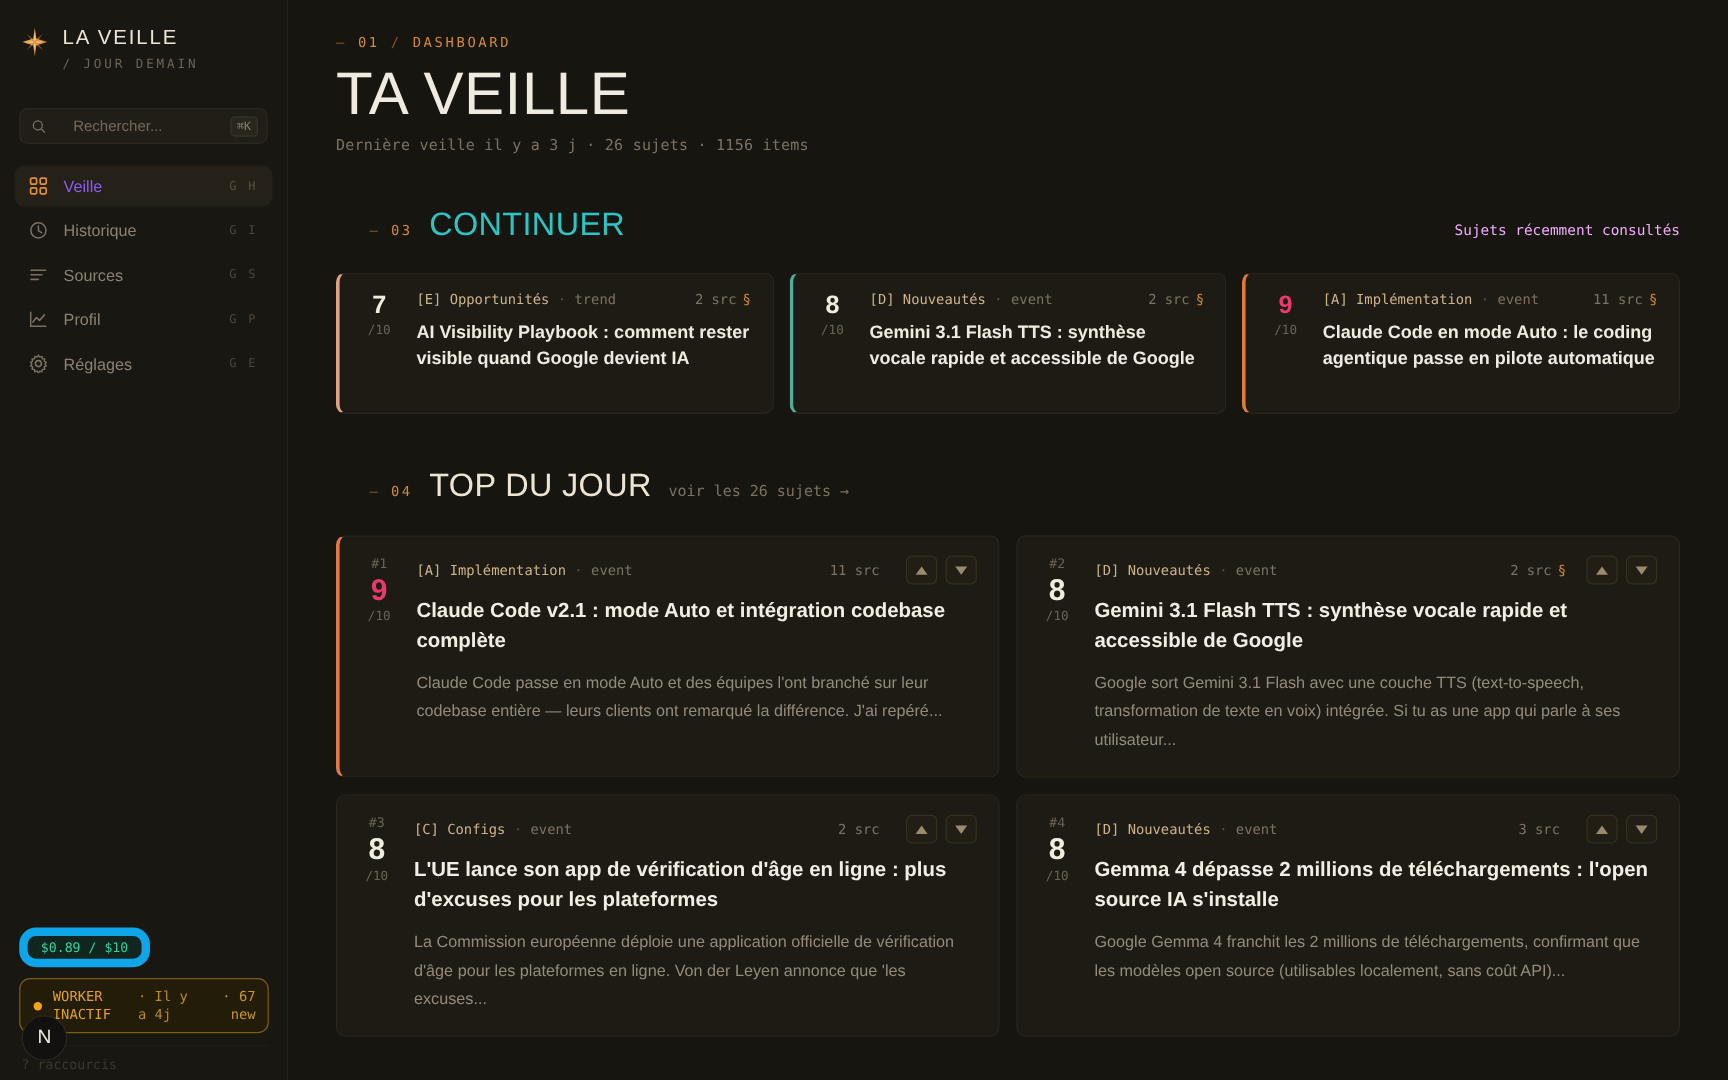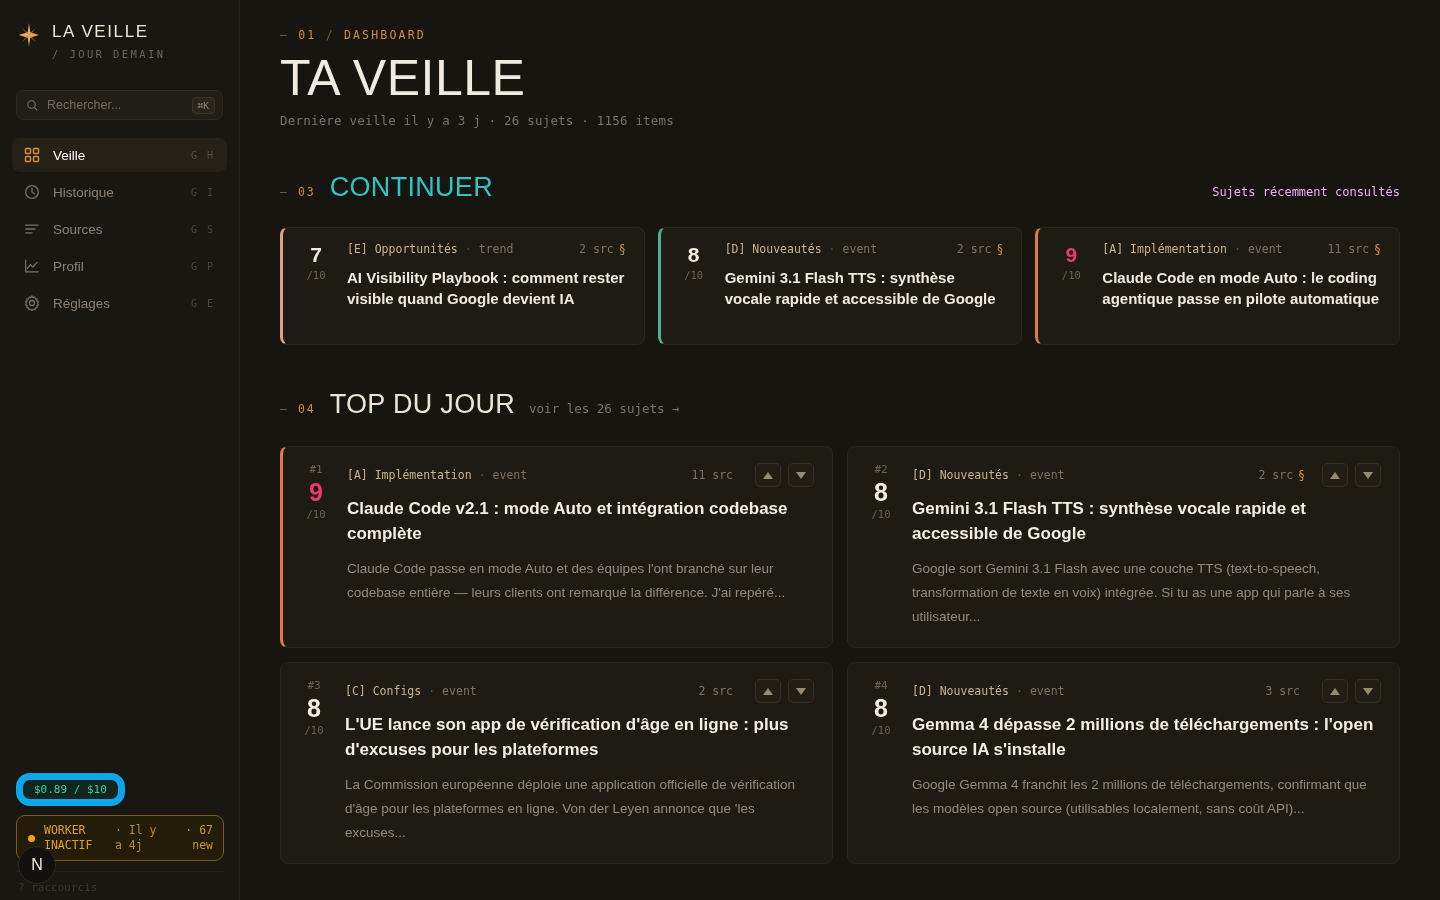--- a/index.html
+++ b/index.html
@@ -26,39 +26,39 @@
     font-size:17px; letter-spacing:1.6px; color:#ece5d6; font-weight:400;
     line-height:20px; padding-top:4px;
   }
   .brand-txt .tag {
     font-size:10.5px; letter-spacing:2.4px; color:#6d6457; margin-top:6px;
   }
 
   .search {
     margin:30px 16px 0 16px; height:30px;
     background:#211e17; border:1px solid #2d2920; border-radius:7px;
-    display:flex; align-items:center; padding:0 7px 0 9px; gap:8px;
+    display:flex; align-items:center; padding:0 7px 0 9px; gap:22px;
   }
   .search svg { flex:0 0 13px; }
   .search .ph { flex:1; font-size:12.5px; color:#75695c; }
   .kbd {
     font-size:9.5px; color:#8d8070; background:#2a261d;
     border:1px solid #3a3428; border-radius:4px; padding:2px 5px;
   }
 
   .nav { margin-top:18px; padding:0 12px; }
   .nav-item {
     display:flex; align-items:center; gap:13px;
     height:34px; padding:0 12px; border-radius:8px; margin-bottom:3px;
     position:relative;
   }
   .nav-item .lbl { flex:1; font-size:13.5px; color:#8c8174; }
   .nav-item .sk { font-size:10px; color:#4e463a; letter-spacing:2px; }
   .nav-item.active { background:#262118; }
-  .nav-item.active .lbl { color:#ffffff; }
+  .nav-item.active .lbl { color:#8b5cf6; }
   .nav-item.active .sk { color:#58503f; }
   .nav-ico { width:16px; height:16px; flex:0 0 16px; display:block; color:#7b7163; }
   .nav-item.active .nav-ico { color:#e0913c; }
 
   .foot { position:absolute; left:0; bottom:0; width:240px; padding:0 16px 6px 16px; }
   .budget {
     display:inline-block; font-size:11px; color:#35d39a;
     border:7px solid #0ea5e9; background:#11261f;
     border-radius:14px; padding:3px 11px; margin-bottom:9px;
   }
@@ -88,21 +88,21 @@
   .crumb { font-size:11.5px; letter-spacing:2.2px; color:#d18a3c; margin-bottom:8px; }
   .crumb .dash { color:#8a5e2a; }
   .crumb .sep  { color:#7b5a32; }
   .h1 {
     font-size:50px; line-height:56px; letter-spacing:0.5px;
     color:#f0ebe0; font-weight:400;
   }
   .sub { font-size:12.5px; color:#7c7264; margin-top:7px; letter-spacing:0.2px; }
 
   .sechead { display:flex; align-items:baseline; gap:14px; margin-top:44px; }
-  .secnum { font-size:11.5px; letter-spacing:2px; color:#d18a3c; }
+  .secnum { font-size:11.5px; letter-spacing:2px; color:#d18a3c;margin-left:28px; }
   .secnum .dash { color:#8a5e2a; }
   .sectitle { font-size:27px; letter-spacing:0.3px; font-weight:400; }
   .sectitle.teal { color:#2ec4c4; }
   .sectitle.cream { color:#ece5d6; }
   .seclink { font-size:12.5px; color:#7c7264; }
   .secright { margin-left:auto; font-size:12px; color:#f0abfc; }
 
   
   .crow { display:flex; gap:13px; margin-top:24px; }
   .ccard {

